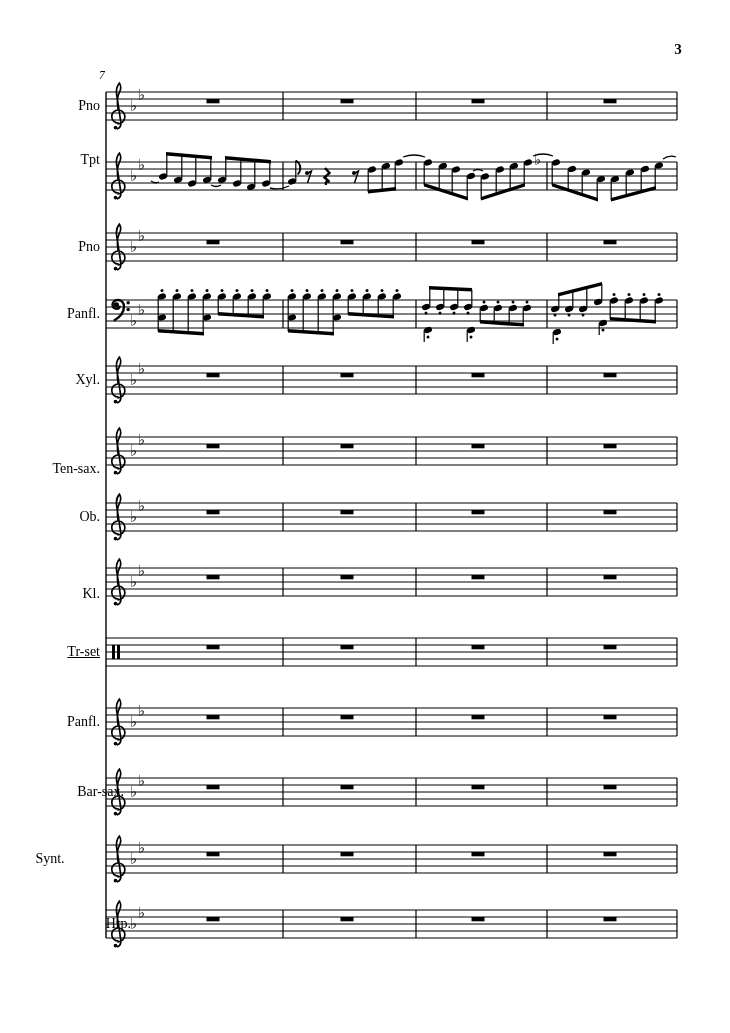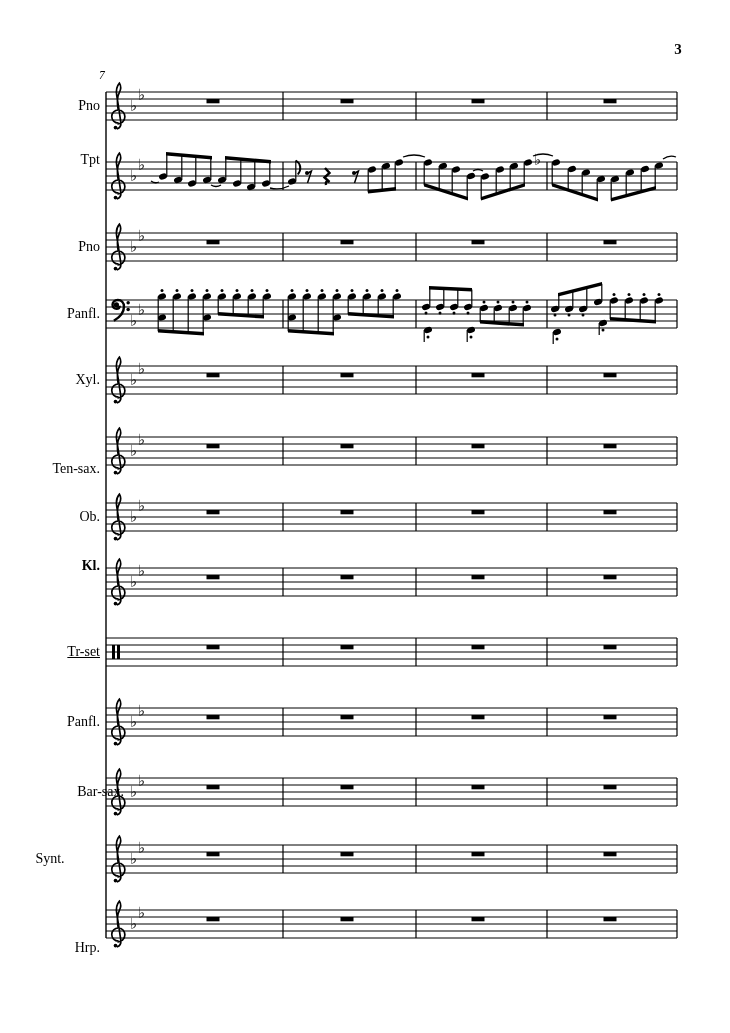--- a/index.html
+++ b/index.html
@@ -491,19 +491,19 @@
       </g>
     </svg>
 
   <div class="staff-label" style="top: 98px;">Pno</div>
   <div class="staff-label" style="top: 152px;">Tpt</div>
   <div class="staff-label" style="top: 239px;">Pno</div>
   <div class="staff-label" style="top: 306px;">Panfl.</div>
   <div class="staff-label" style="top: 372px;">Xyl.</div>
   <div class="staff-label" style="top: 461px;">Ten-sax.</div>
   <div class="staff-label" style="top: 509px;">Ob.</div>
-  <div class="staff-label" style="top: 558px; font-weight: bold;">Kl.</div>
+  <div class="staff-label" style="top: 586px;">Kl.</div>
   <div class="staff-label" style="top: 644px; text-decoration: underline;">Tr-set</div>
   <div class="staff-label" style="top: 714px;">Panfl.</div>
   <div class="staff-label" style="top: 784px; padding-left: 24px;">Bar-sax.</div>
   <div class="staff-label" style="top: 851px; text-align: center;">Synt.</div>
-  <div class="staff-label" style="top: 940px;">Hrp.</div>
+  <div class="staff-label" style="top: 916px; padding-left: 31px;">Hrp.</div>
 </div>
 
 </body></html>

